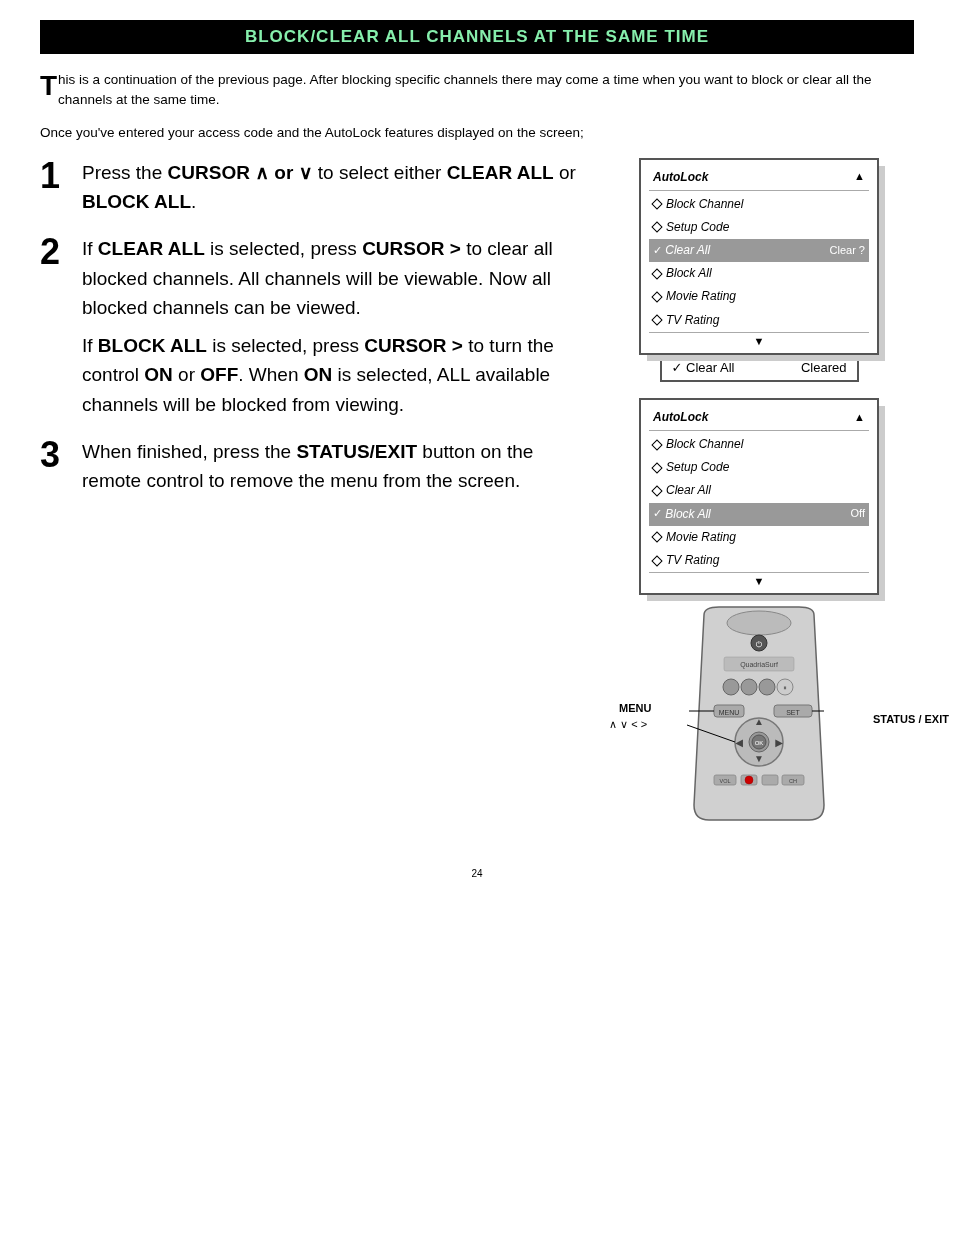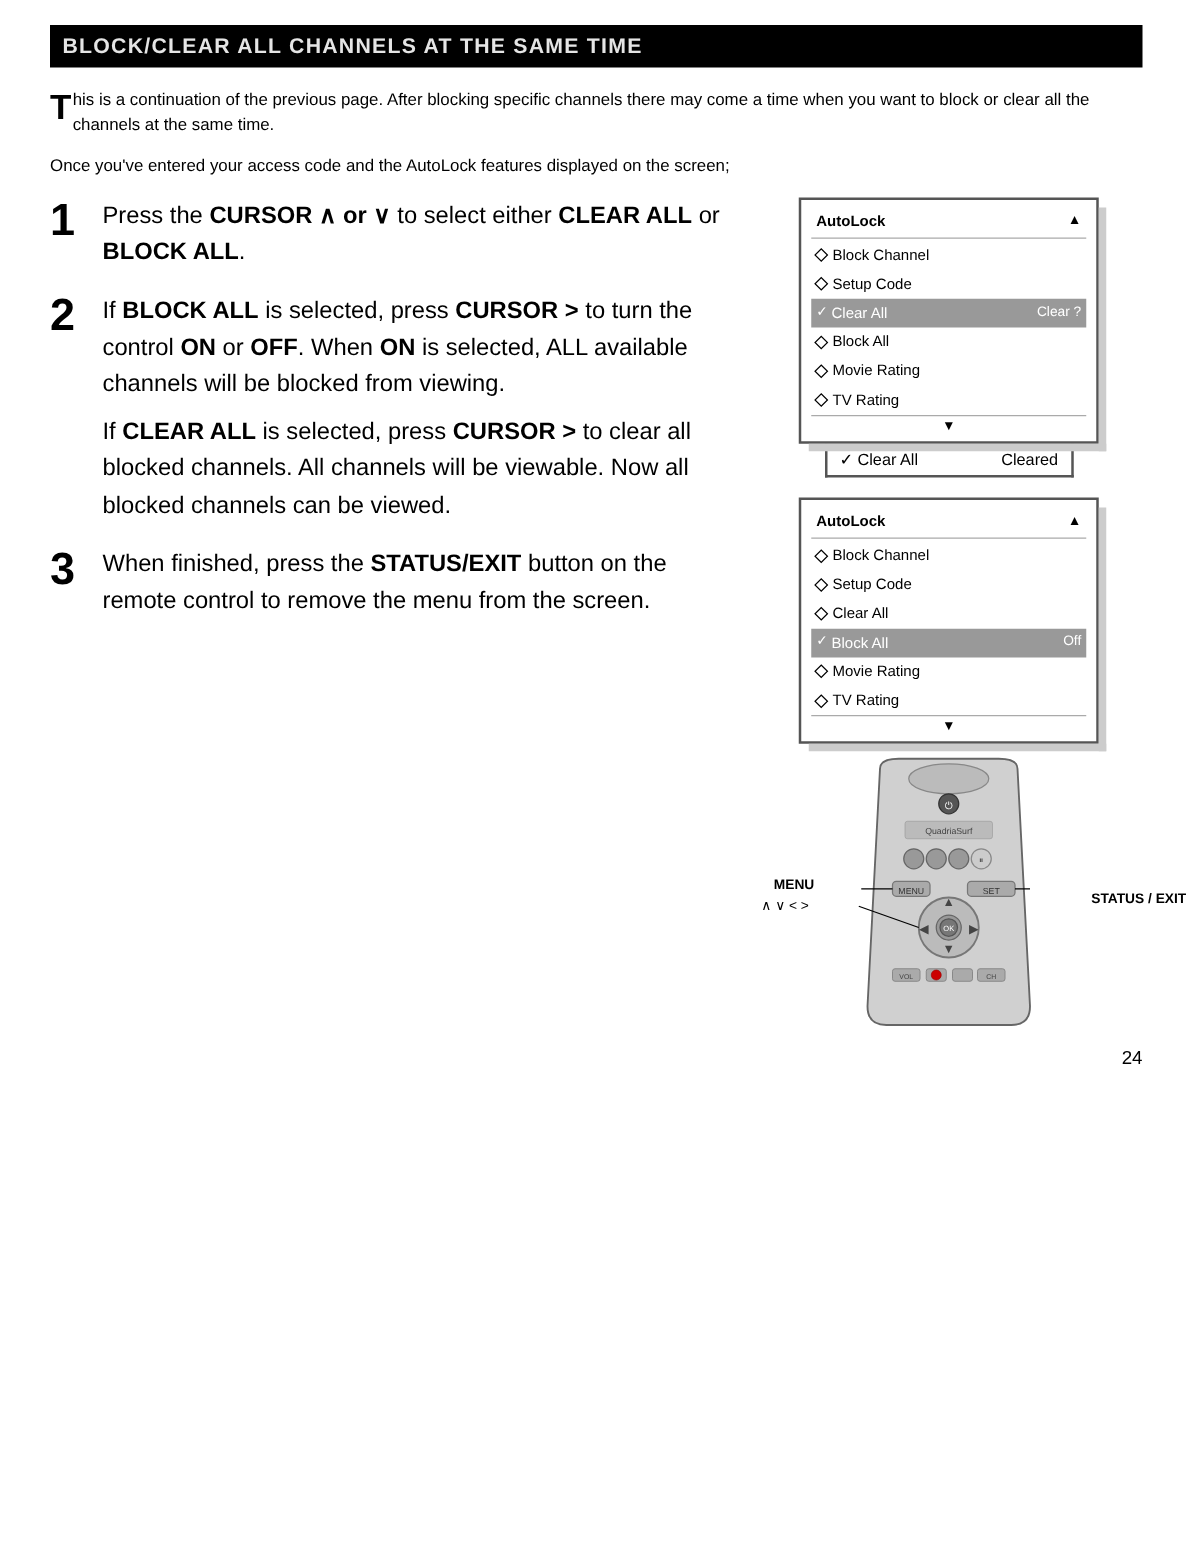--- a/index.html
+++ b/index.html
@@ -9,22 +9,22 @@
       background: #fff;
       color: #000;
       width: 954px;
       min-height: 1235px;
       padding: 20px 40px 40px 40px;
     }
 
     
     .page-title {
       background: #000;
-      color: #e5e5e5;
-      text-align: left;
+      color: #86efac;
+      text-align: center;
       font-size: 17px;
       font-weight: bold;
       letter-spacing: 1px;
       padding: 7px 10px;
       margin-bottom: 16px;
     }
 
     
     .intro-para {
       margin-bottom: 14px;
@@ -106,20 +106,21 @@
       color: #fff;
     }
     .screen-row.header-row {
       border-bottom: 1px solid #aaa;
       padding-bottom: 3px;
       margin-bottom: 2px;
       font-weight: bold;
     }
     .screen-row .label {
       flex: 1;
+      font-style: italic;
     }
     .screen-row .value {
       font-size: 11px;
     }
     .diamond {
       display: inline-block;
       width: 8px;
       height: 8px;
       border: 1px solid #000;
       transform: rotate(45deg);
@@ -163,22 +164,23 @@
     .remote-container {
       display: flex;
       justify-content: center;
       align-items: center;
       margin-top: 10px;
       position: relative;
     }
 
     
     .page-number {
-      text-align: right;
-      font-size: 15px;
+      text-align: center;
+      margin-top: 30px;
+      font-size: 10px;
     }
 
     .right-screen-area {
       display: flex;
       flex-direction: column;
       align-items: center;
     }
 
     .screen-wrapper {
       width: 240px;
@@ -227,24 +229,24 @@
         <p>
           Press the <strong>CURSOR ∧ or ∨</strong> to select either <strong>CLEAR ALL</strong> or <strong>BLOCK ALL</strong>.
         </p>
       </div>
     </div>
 
     <div class="step">
       <div class="step-number">2</div>
       <div class="step-content">
         <p>
-          If <strong>BLOCK ALL</strong> is selected, press <strong>CURSOR &gt;</strong> to turn the control <strong>ON</strong> or <strong>OFF</strong>.  When <strong>ON</strong> is selected, ALL available channels will be blocked from viewing.
+          If <strong>CLEAR ALL</strong> is selected, press <strong>CURSOR &gt;</strong> to clear all blocked channels.  All channels will be viewable.  Now all blocked channels can be viewed.
         </p>
         <p>
-          If <strong>CLEAR ALL</strong> is selected, press <strong>CURSOR &gt;</strong> to clear all blocked channels.  All channels will be viewable.  Now all blocked channels can be viewed.
+          If <strong>BLOCK ALL</strong> is selected, press <strong>CURSOR &gt;</strong> to turn the control <strong>ON</strong> or <strong>OFF</strong>.  When <strong>ON</strong> is selected, ALL available channels will be blocked from viewing.
         </p>
       </div>
     </div>
 
     <div class="step">
       <div class="step-number">3</div>
       <div class="step-content">
         <p>
           When finished, press the <strong>STATUS/EXIT</strong> button on the remote control to remove the menu from the screen.
         </p>

